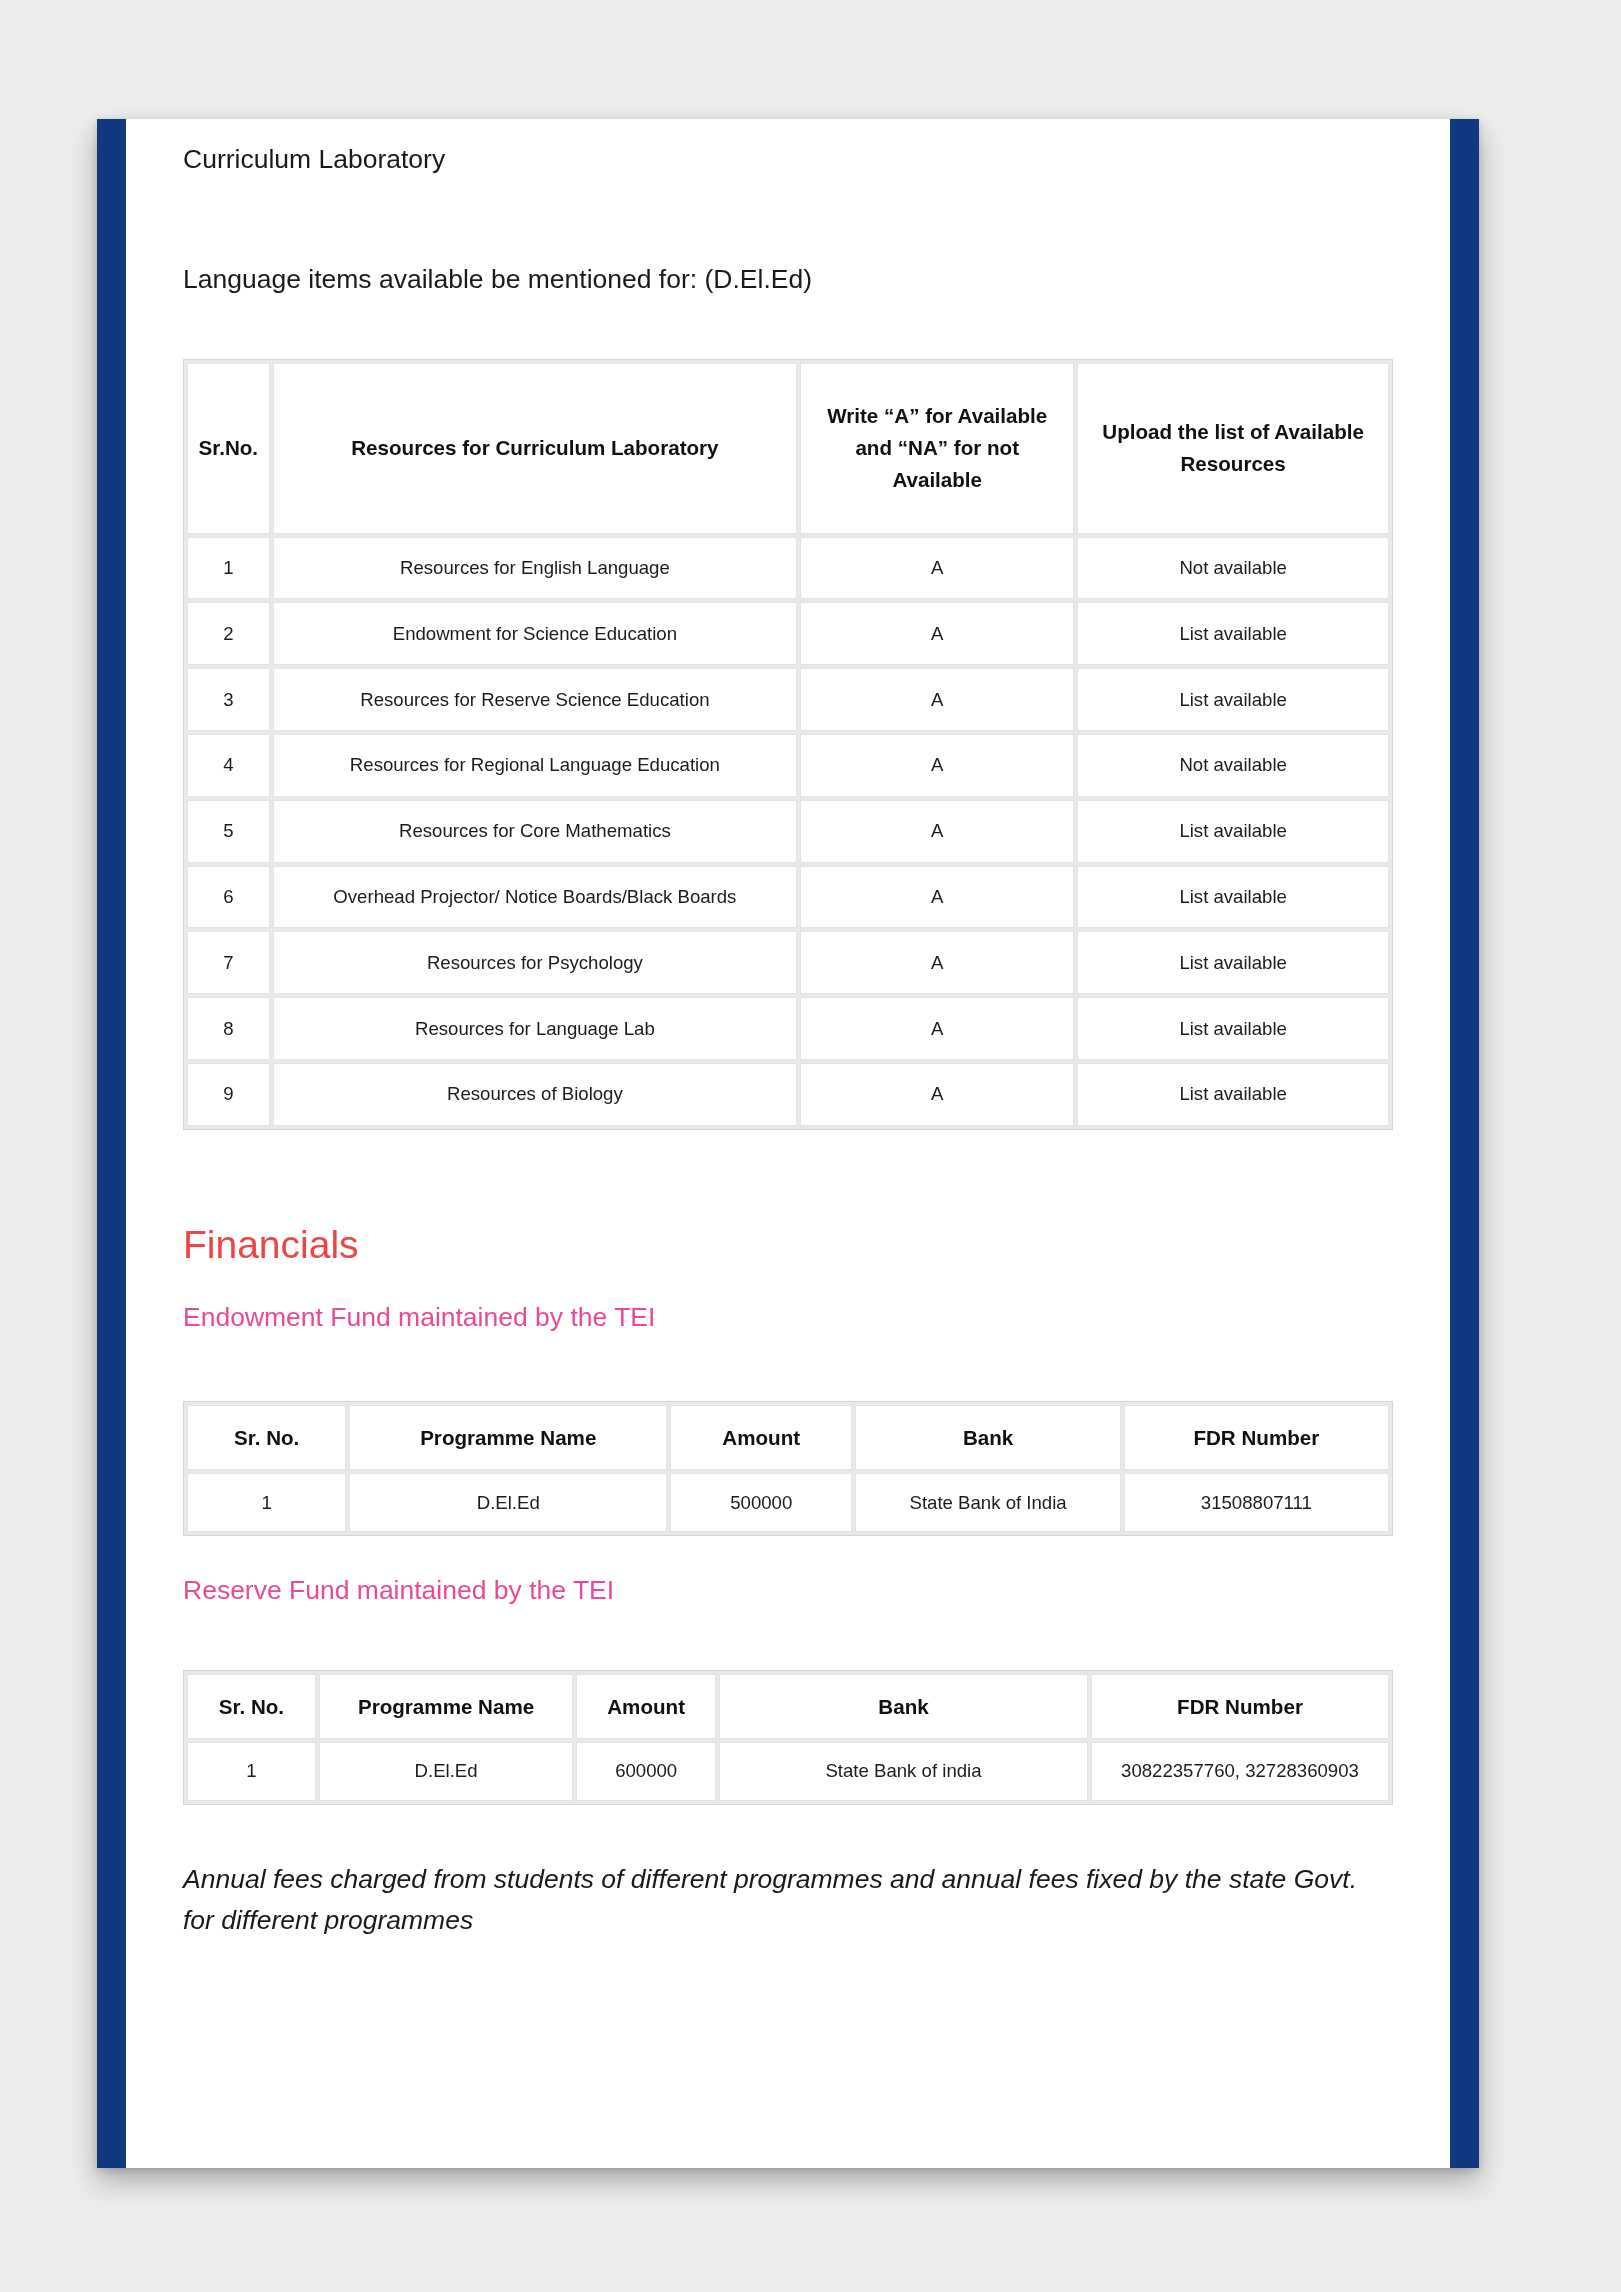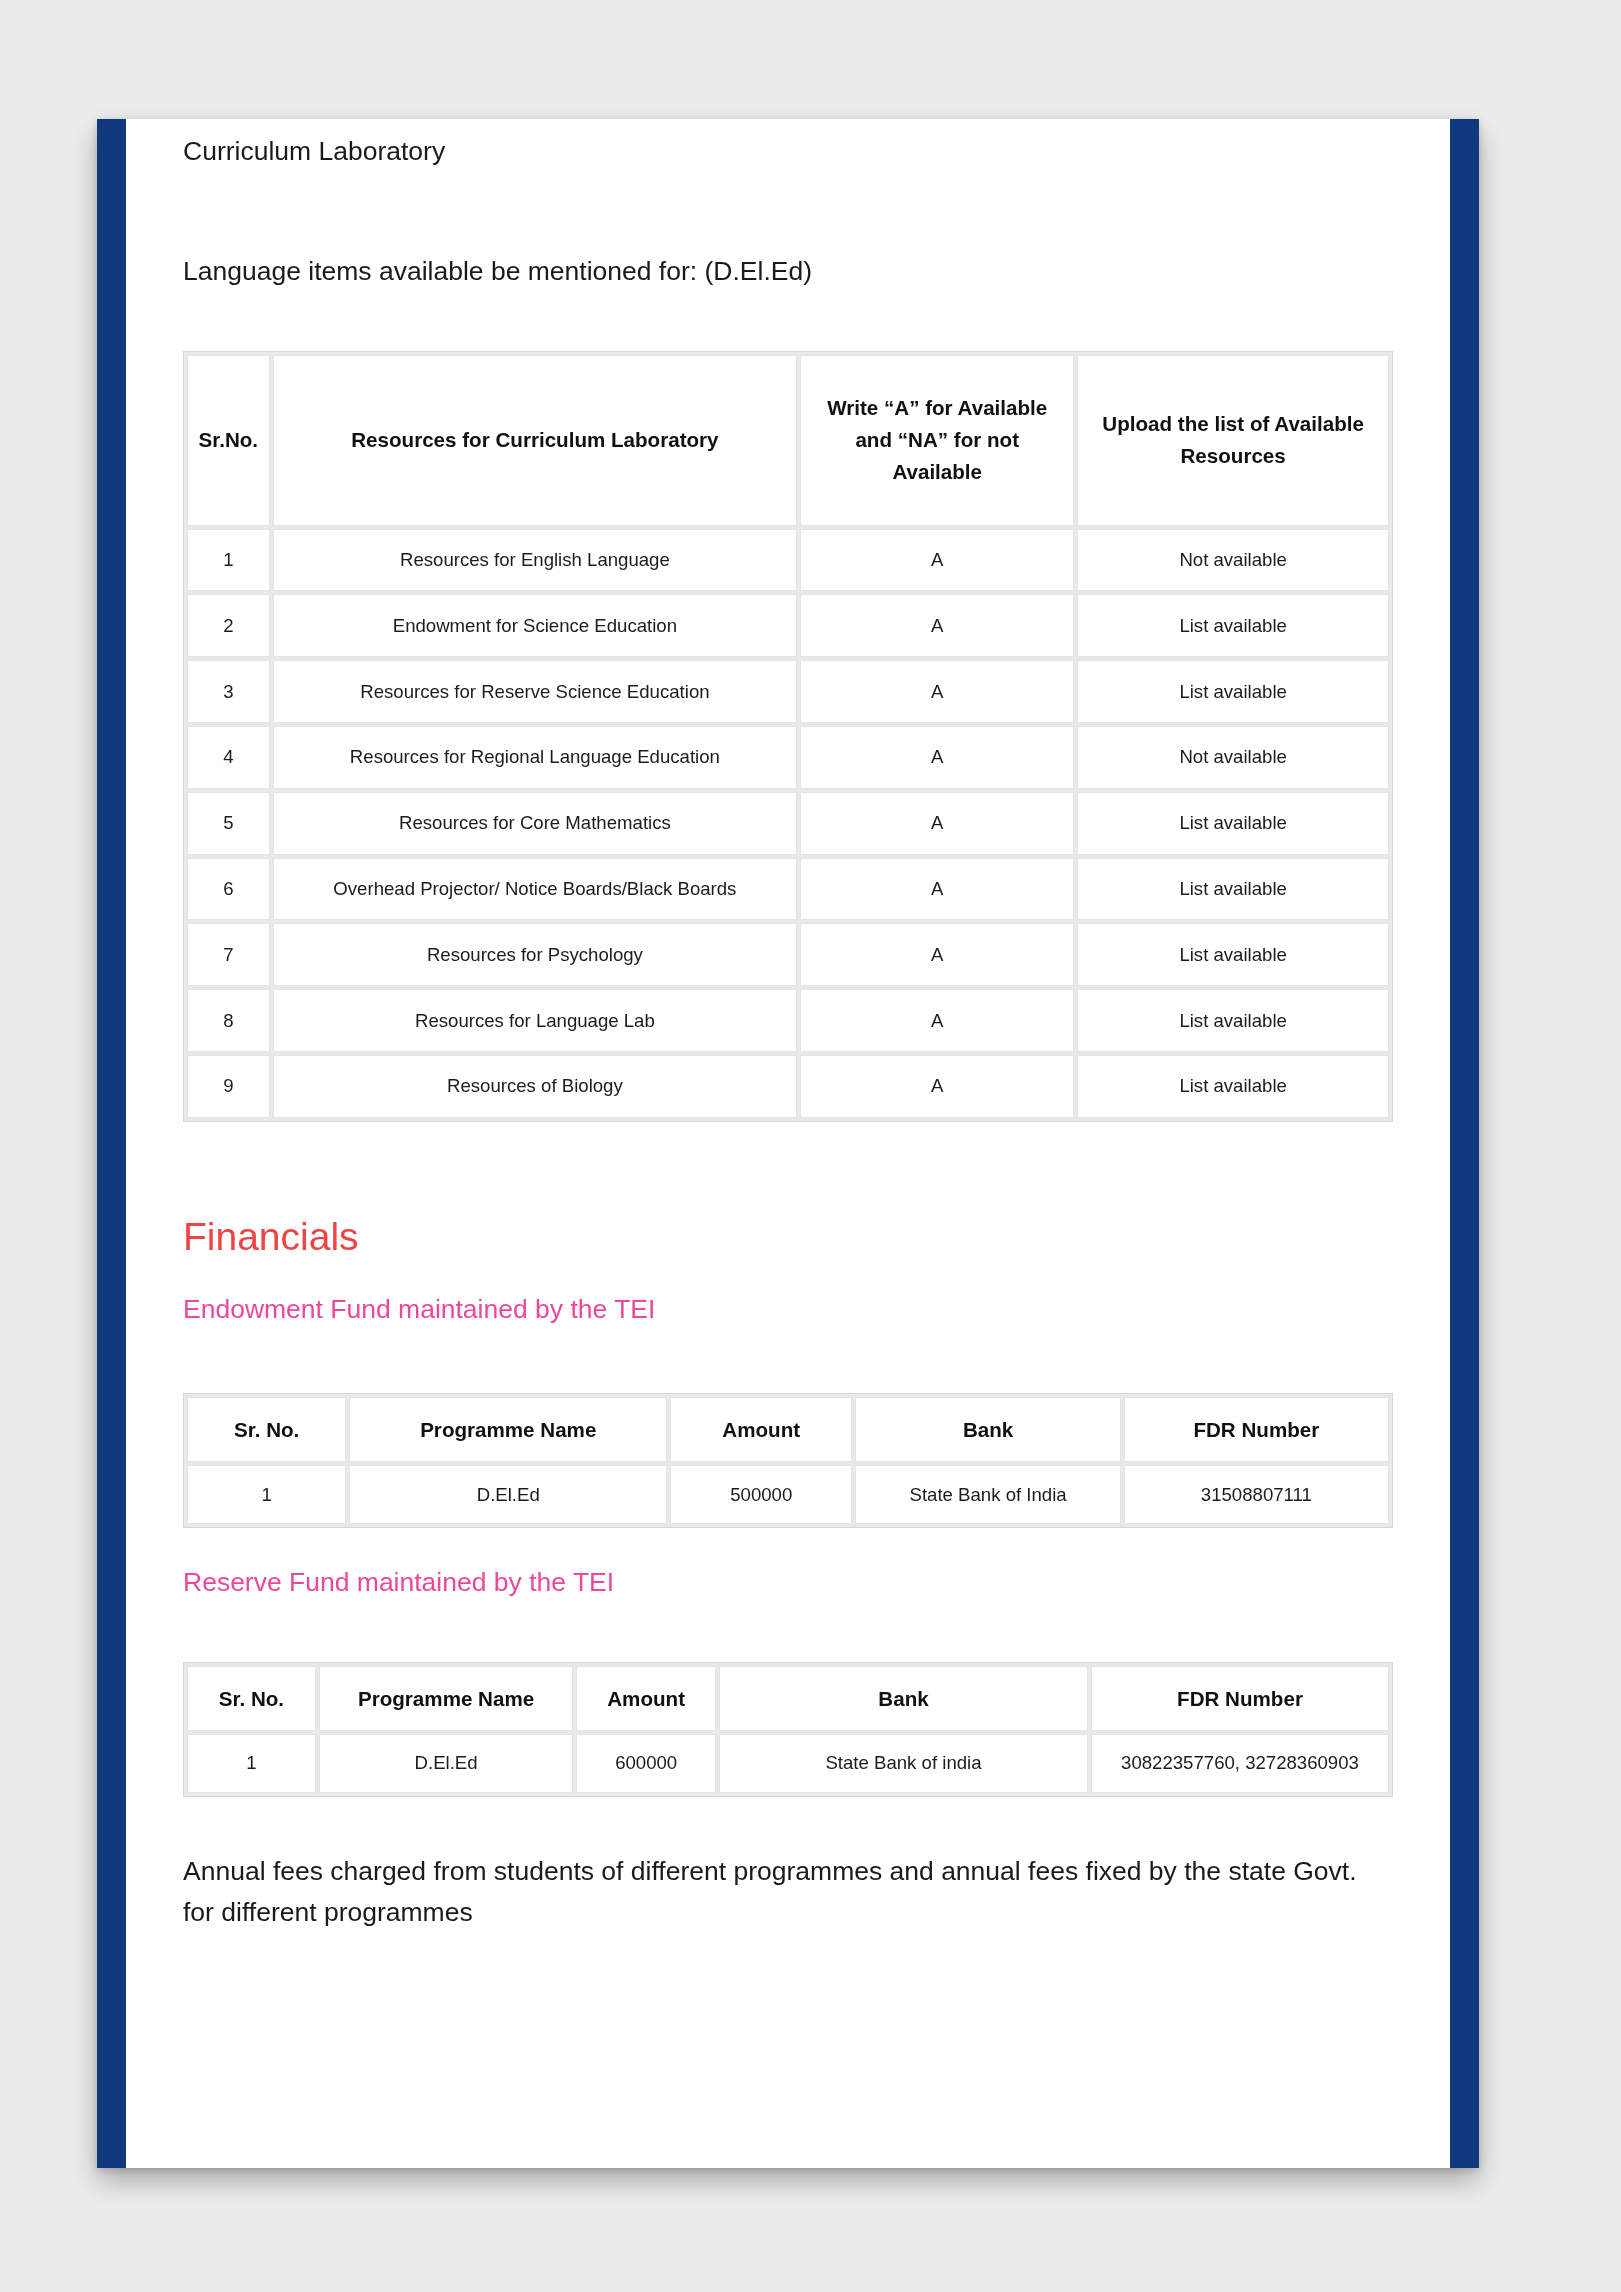--- a/index.html
+++ b/index.html
@@ -18,21 +18,21 @@
     width: 1382px;
     height: 2049px;
     box-sizing: border-box;
     background: #ffffff;
     border-left: 29px solid #103980;
     border-right: 29px solid #103980;
     box-shadow: 0 13.7px 25.5px rgba(0,0,0,0.28), 0 2px 7.8px rgba(0,0,0,0.15);
   }
   .content {
     box-sizing: border-box;
-    padding: 0 57px;
+    padding: 8px 57px;
     width: 100%;
     height: 100%;
     overflow: hidden;
   }
   .page-title {
     margin: 13.7px 0 0 0;
     font-size: 26.5px;
     font-weight: 400;
     color: #1a1a1a;
     line-height: 1.4;
@@ -106,20 +106,21 @@
   .reserve th:nth-child(3), .reserve td:nth-child(3) { width: 11.0%; }
   .reserve th:nth-child(4), .reserve td:nth-child(4) { width: 32.0%; }
   .reserve th:nth-child(5), .reserve td:nth-child(5) { width: 25.5%; }
 
   .annual-fees {
     margin: 54px 0 0 0;
     font-size: 26.5px;
     color: #1a1a1a;
     line-height: 1.55;
     max-width: 1220px;
+    font-style: italic;
   }
 </style>
 </head>
 <body>
 
 <div class="paper">
   <div class="content">
 
     <h2 class="page-title">Curriculum Laboratory</h2>
 

